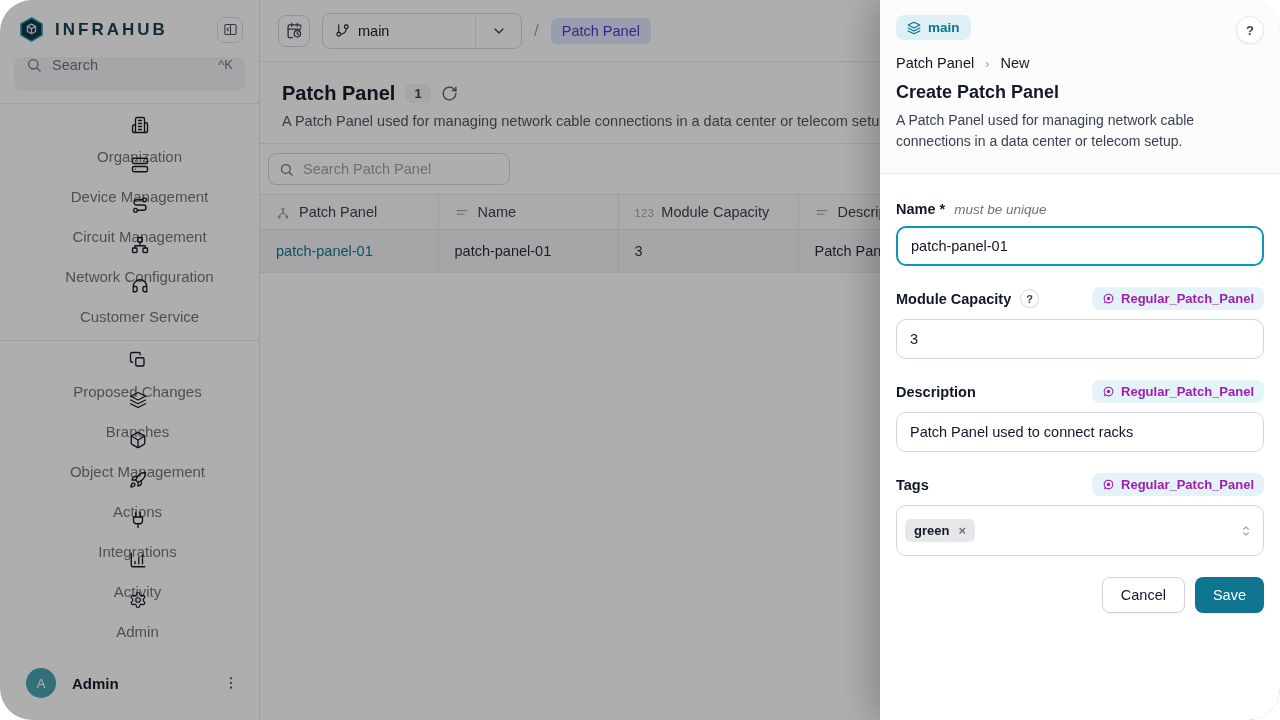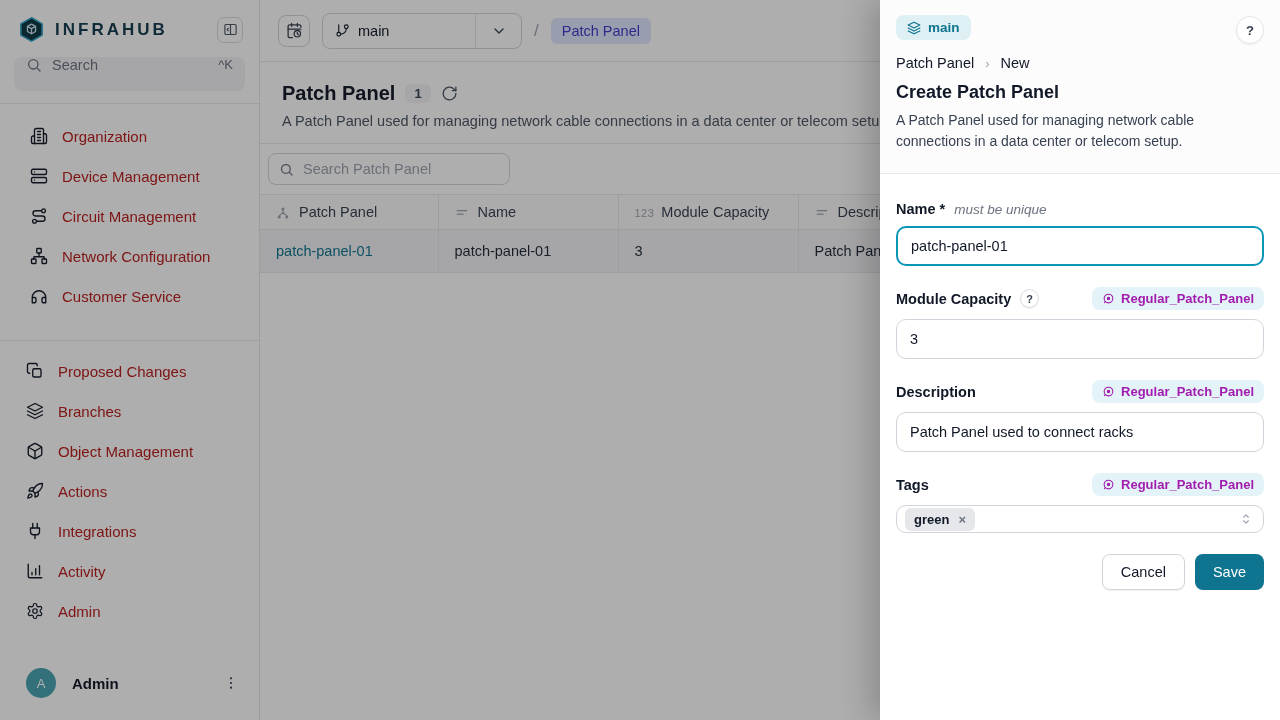--- a/index.html
+++ b/index.html
@@ -1,36 +1,36 @@
 <!DOCTYPE html>
 <html><head>
 <meta charset="utf-8">
 <style>
   * { margin:0; padding:0; box-sizing:border-box; }
   html,body { width:1280px; height:720px; overflow:hidden; }
   body { font-family:"Liberation Sans", sans-serif; background:#fff; }
-  .app { position:relative; width:1280px; height:720px; background:#fff; overflow:hidden; }
+  .app { position:relative; width:1280px; height:720px; background:#fff; overflow:hidden;border-radius:32px; }
   svg.ic { display:block; flex:none; }
 
   
   .sidebar { position:absolute; left:0; top:0; bottom:0; width:260px; background:#fff;
              border-right:1px solid #e5e7eb; display:flex; flex-direction:column; z-index:1; }
   .logo-row { display:flex; align-items:center; gap:10px; padding:16px 16px 12px 18px; }
   .brand { flex:1; font-size:17px; font-weight:700; letter-spacing:3px; color:#123c4f; }
   .collapse-btn { width:26px; height:26px; border:1px solid #d8dce1; border-radius:7px;
                   display:flex; align-items:center; justify-content:center; color:#4b5563;
                   background:#fff; cursor:pointer; }
   .search-box { margin:2px 14px 12px; height:34px; background:#f3f4f6; border-radius:8px;
                 display:flex; align-items:flex-start; gap:10px; padding:0 12px; color:#6b7280;
                 font-size:14.5px; cursor:pointer; }
   .search-shortcut { margin-left:auto; font-size:13px; color:#6b7280; }
   .sb-divider { border-top:1px solid #e5e7eb; margin:0; }
   .nav-scroll { height:236px; overflow:hidden; padding-top:12px; }
   .nav-item { display:flex; align-items:center; gap:14px; height:40px; padding:0 10px 0 30px;
-              font-size:15px; color:#b91c1c; cursor:pointer; white-space:nowrap; }
+              font-size:15px; color:#737373; cursor:pointer; white-space:nowrap;flex-direction:column; }
   .nav-item .nico { color:#111827; }
   .nav-group2 { padding:10px 0 0; }
   .nav-group2 .nav-item { padding-left:26px; }
   .user-row { margin-top:auto; display:flex; align-items:center; gap:16px; padding:16px 20px 22px 26px; }
   .avatar { width:30px; height:30px; border-radius:50%; background:#48a3b2; color:#fff;
             font-size:13px; display:flex; align-items:center; justify-content:center; }
   .user-name { flex:1; font-size:15px; font-weight:600; color:#111827; }
   .kebab { color:#374151; font-size:16px; letter-spacing:0; cursor:pointer; line-height:1; }
 
   
@@ -102,21 +102,21 @@
   .fhint { font-size:13.5px; font-style:italic; color:#6b7280; }
   .help-chip { width:19px; height:19px; border-radius:50%; border:1px solid #d8dce1; background:#fff;
                box-shadow:0 1px 1px rgba(0,0,0,.05); color:#374151; font-size:11px; font-weight:700;
                display:flex; align-items:center; justify-content:center; cursor:pointer; }
   .profile-badge { margin-left:auto; display:inline-flex; align-items:center; gap:6px;
                    background:#e3f3f7; color:#a21caf; font-size:13px; font-weight:600;
                    padding:4px 10px; border-radius:8px; cursor:pointer; }
   .tinput { width:100%; height:40px; border:1px solid #d1d5db; border-radius:10px; padding:0 13px;
             font-size:14.5px; color:#111827; font-family:inherit; background:#fff; outline:none; }
   .tinput.focused { border:2px solid #0c96b7; }
-  .tag-select { position:relative; width:100%; height:28px; border:1px solid #d1d5db;
+  .tag-select { position:relative; width:100%; height:51px; border:1px solid #d1d5db;
                 border-radius:10px; background:#fff; display:flex; align-items:center;
                 padding:0 34px 0 8px; cursor:pointer; }
   .tag-chip { display:inline-flex; align-items:center; gap:9px; background:#e5e7eb; color:#111827;
               font-size:13px; font-weight:600; padding:4px 9px; border-radius:6px; }
   .chip-x { color:#6b7280; font-size:13px; cursor:pointer; line-height:1; }
   .stepper { position:absolute; right:10px; top:50%; transform:translateY(-50%); color:#9ca3af; }
   .btn-row { display:flex; justify-content:flex-end; gap:10px; margin-top:17px; }
   .btn { height:36px; padding:0 18px; border-radius:8px; font-size:14.5px; font-weight:500;
          font-family:inherit; cursor:pointer; display:flex; align-items:center; }
   .btn-cancel { background:#fff; color:#111827; border:1px solid #d1d5db;

